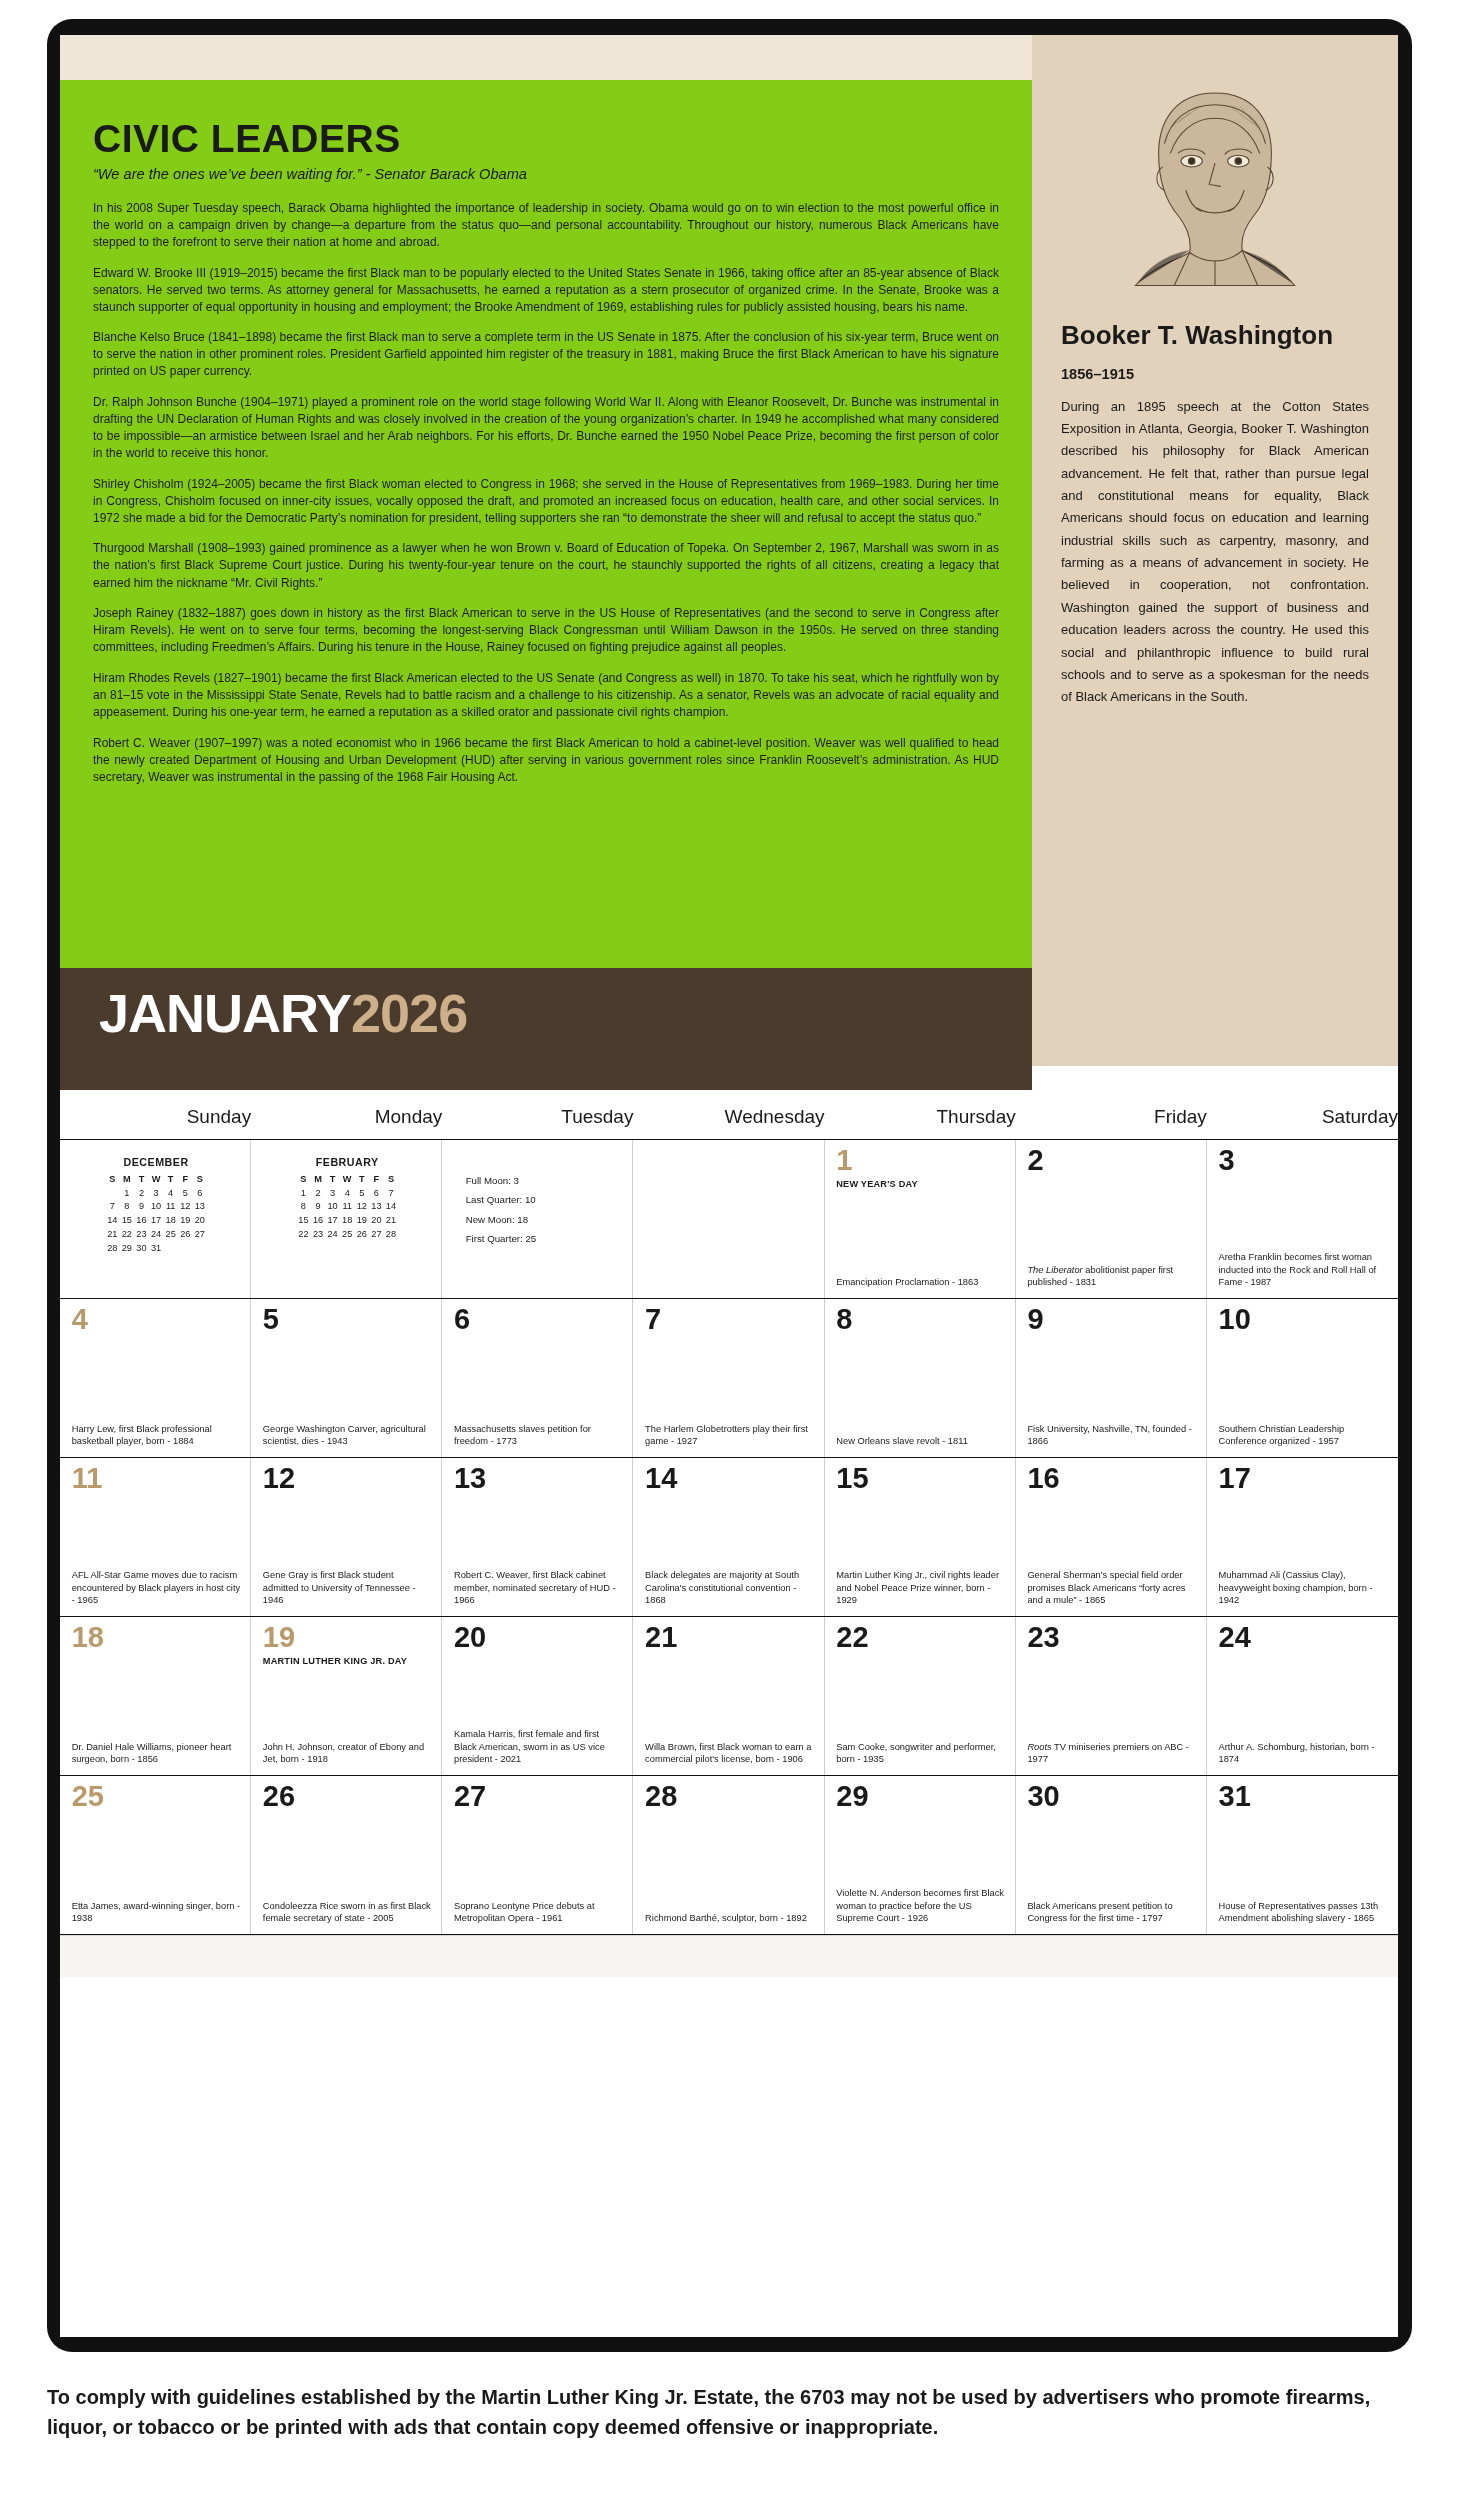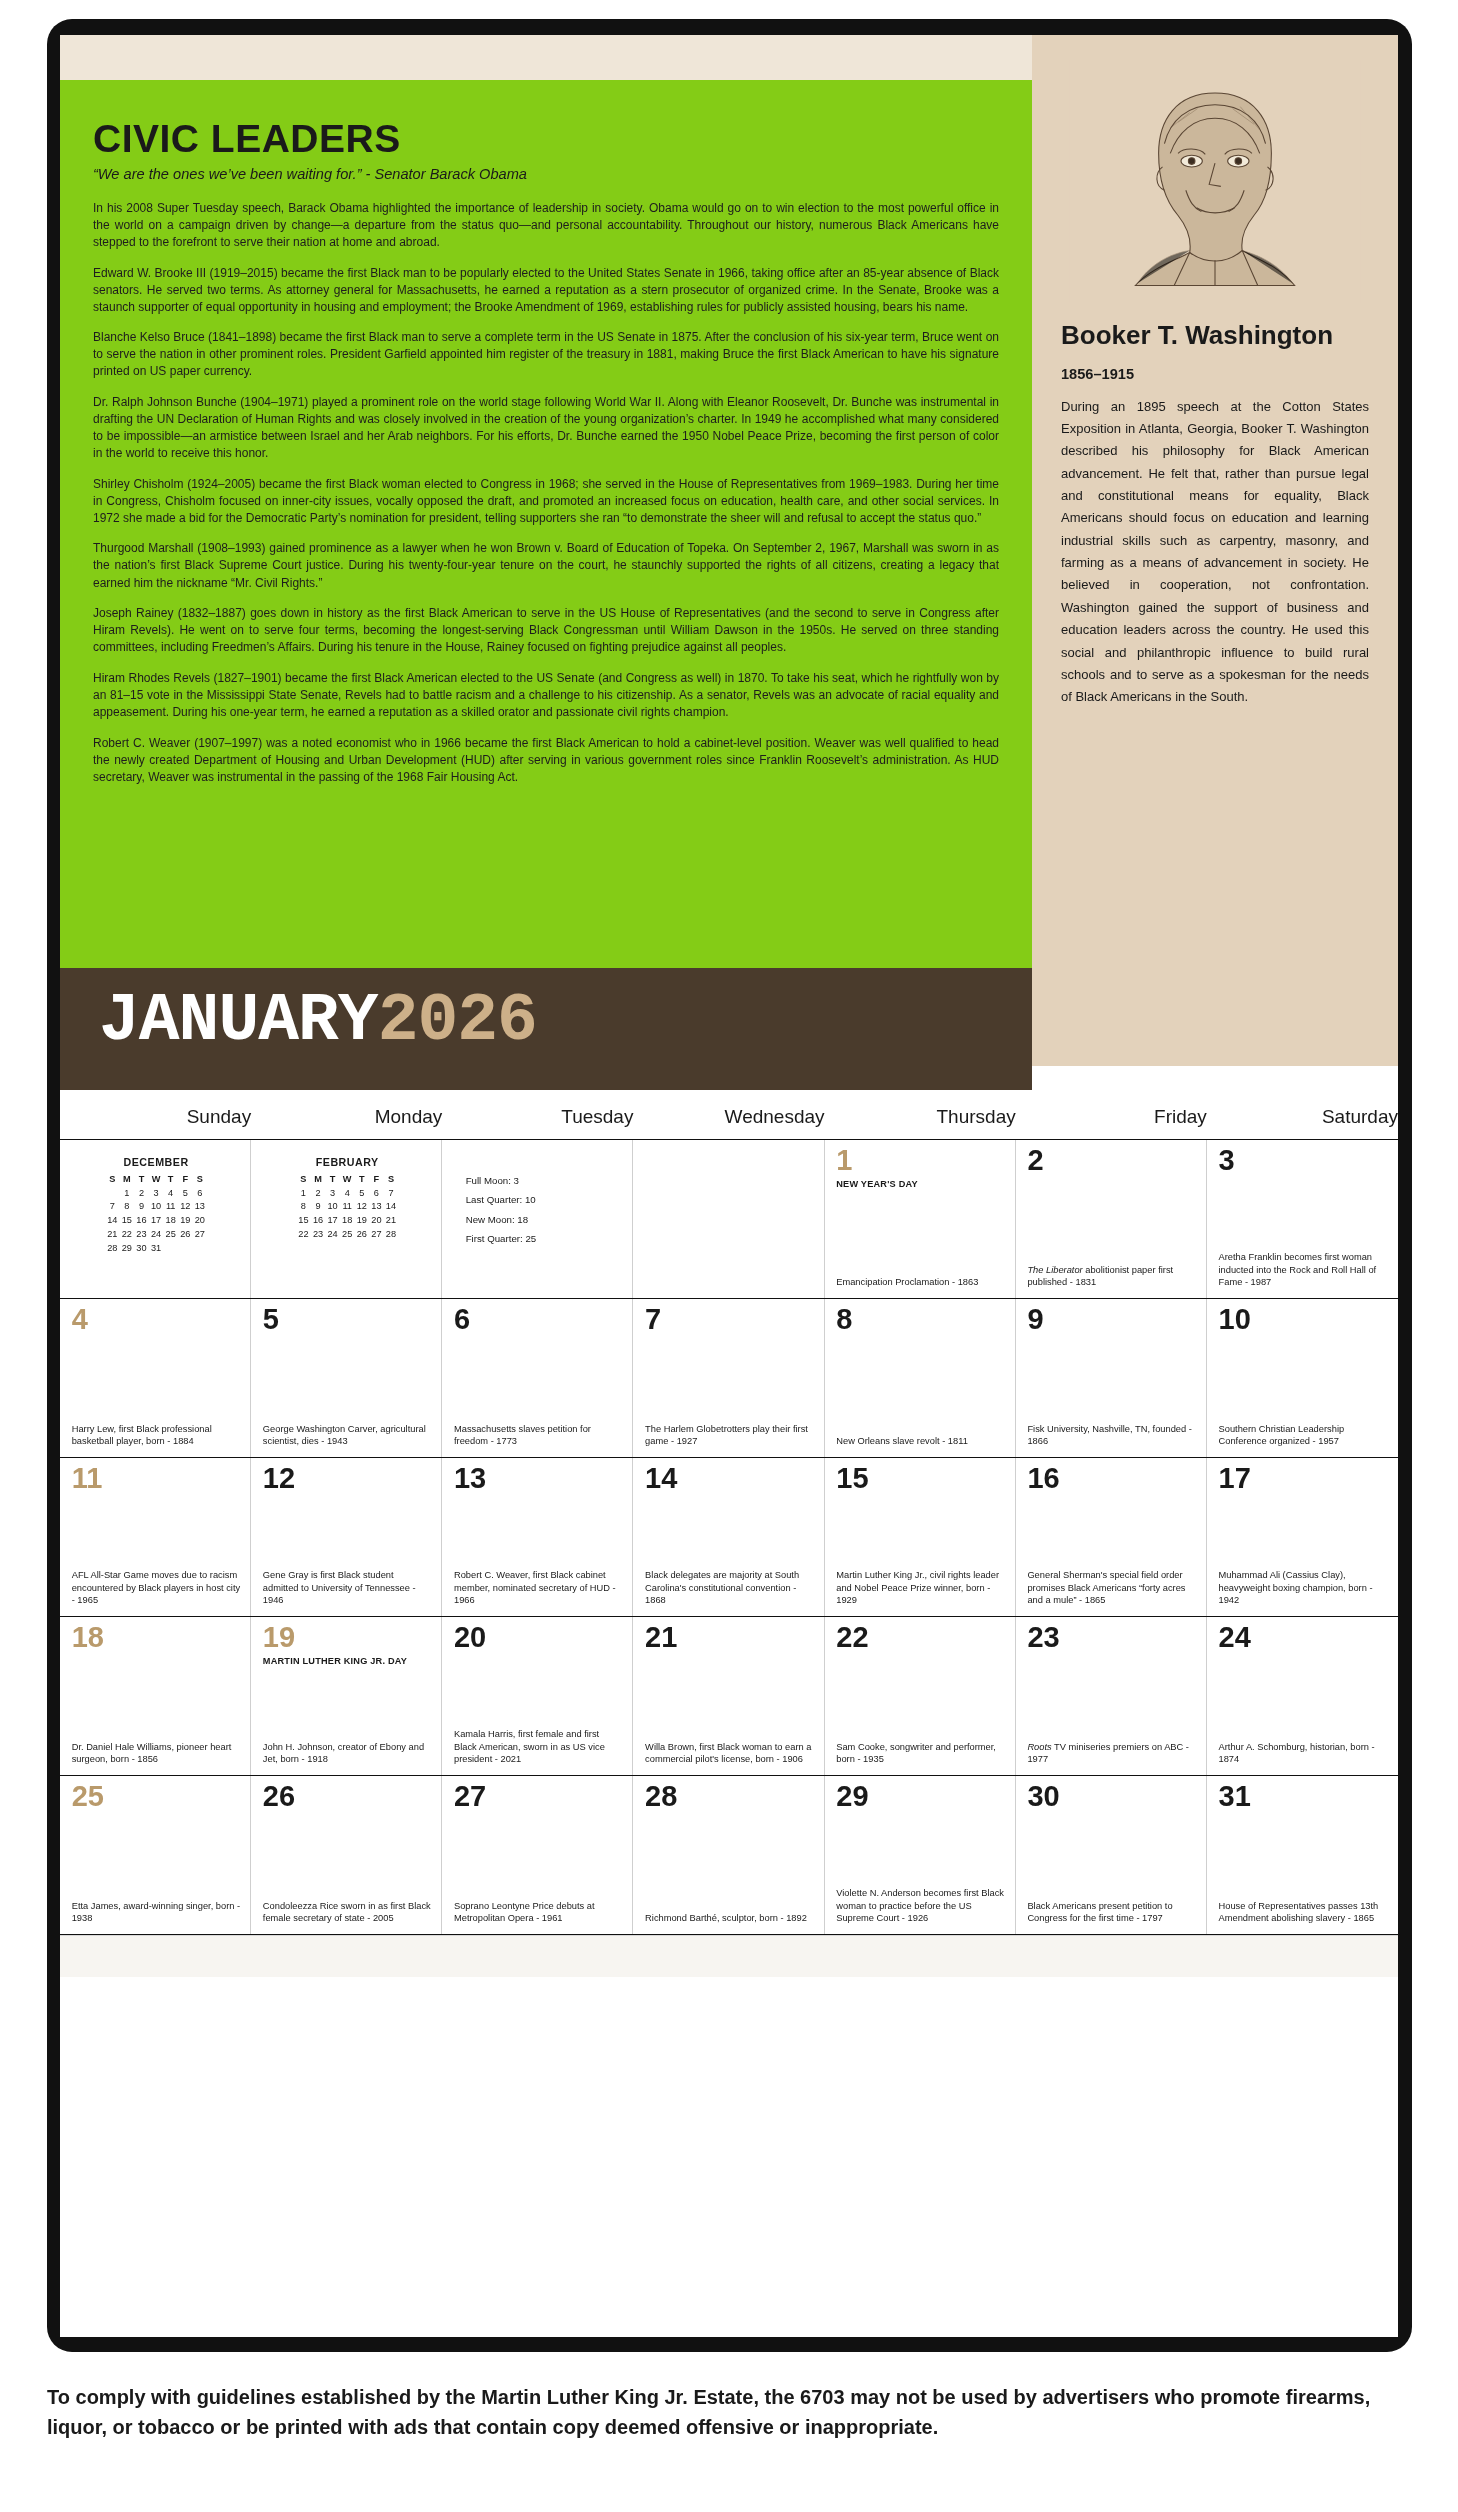--- a/index.html
+++ b/index.html
@@ -18,21 +18,21 @@
 
   
   .portrait-panel{position:absolute;left:972px;top:0;width:366px;height:1031px;background:#e3d2bb;padding:25px 29px 0 29px;box-sizing:border-box;}
   .portrait-art{width:292px;height:243px;margin:0 auto;position:relative;}
   .bt-name{font-size:26px;font-weight:bold;line-height:1.15;margin:17.5px 0 0 0;}
   .bt-years{font-size:14.6px;font-weight:bold;margin:15.6px 0 13.6px 0;}
   .bt-body{font-size:13px;line-height:1.72;text-align:justify;}
 
   
   .banner{position:relative;height:122px;background:#4a3b2c;width:972px;}
-  .banner .m{position:absolute;left:39px;top:13.6px;font-size:68px;font-weight:bold;color:#ffffff;letter-spacing:-1px;font-family:Liberation Mono, monospace;}
+  .banner .m{position:absolute;left:39px;top:13.6px;font-size:54px;font-weight:bold;color:#ffffff;letter-spacing:-1px;}
   .banner .y{color:#cdb089;}
 
   
   .cal{position:relative;width:1338px;background:#fff;}
   .dow{display:grid;grid-template-columns:repeat(7,1fr);border-bottom:1px solid #111;}
   .dow div{text-align:right;font-size:19px;font-weight:normal;padding:15.6px 0 11.7px 0;}
   .week{display:grid;grid-template-columns:repeat(7,1fr);border-bottom:1px solid #111;}
   .cell{position:relative;height:158px;border-right:1px solid #cfcfcf;padding:5.8px 9.7px 7.8px 11.7px;box-sizing:border-box;}
   .cell:last-child{border-right:none;}
   .dnum{font-size:29px;font-weight:bold;line-height:1;}

